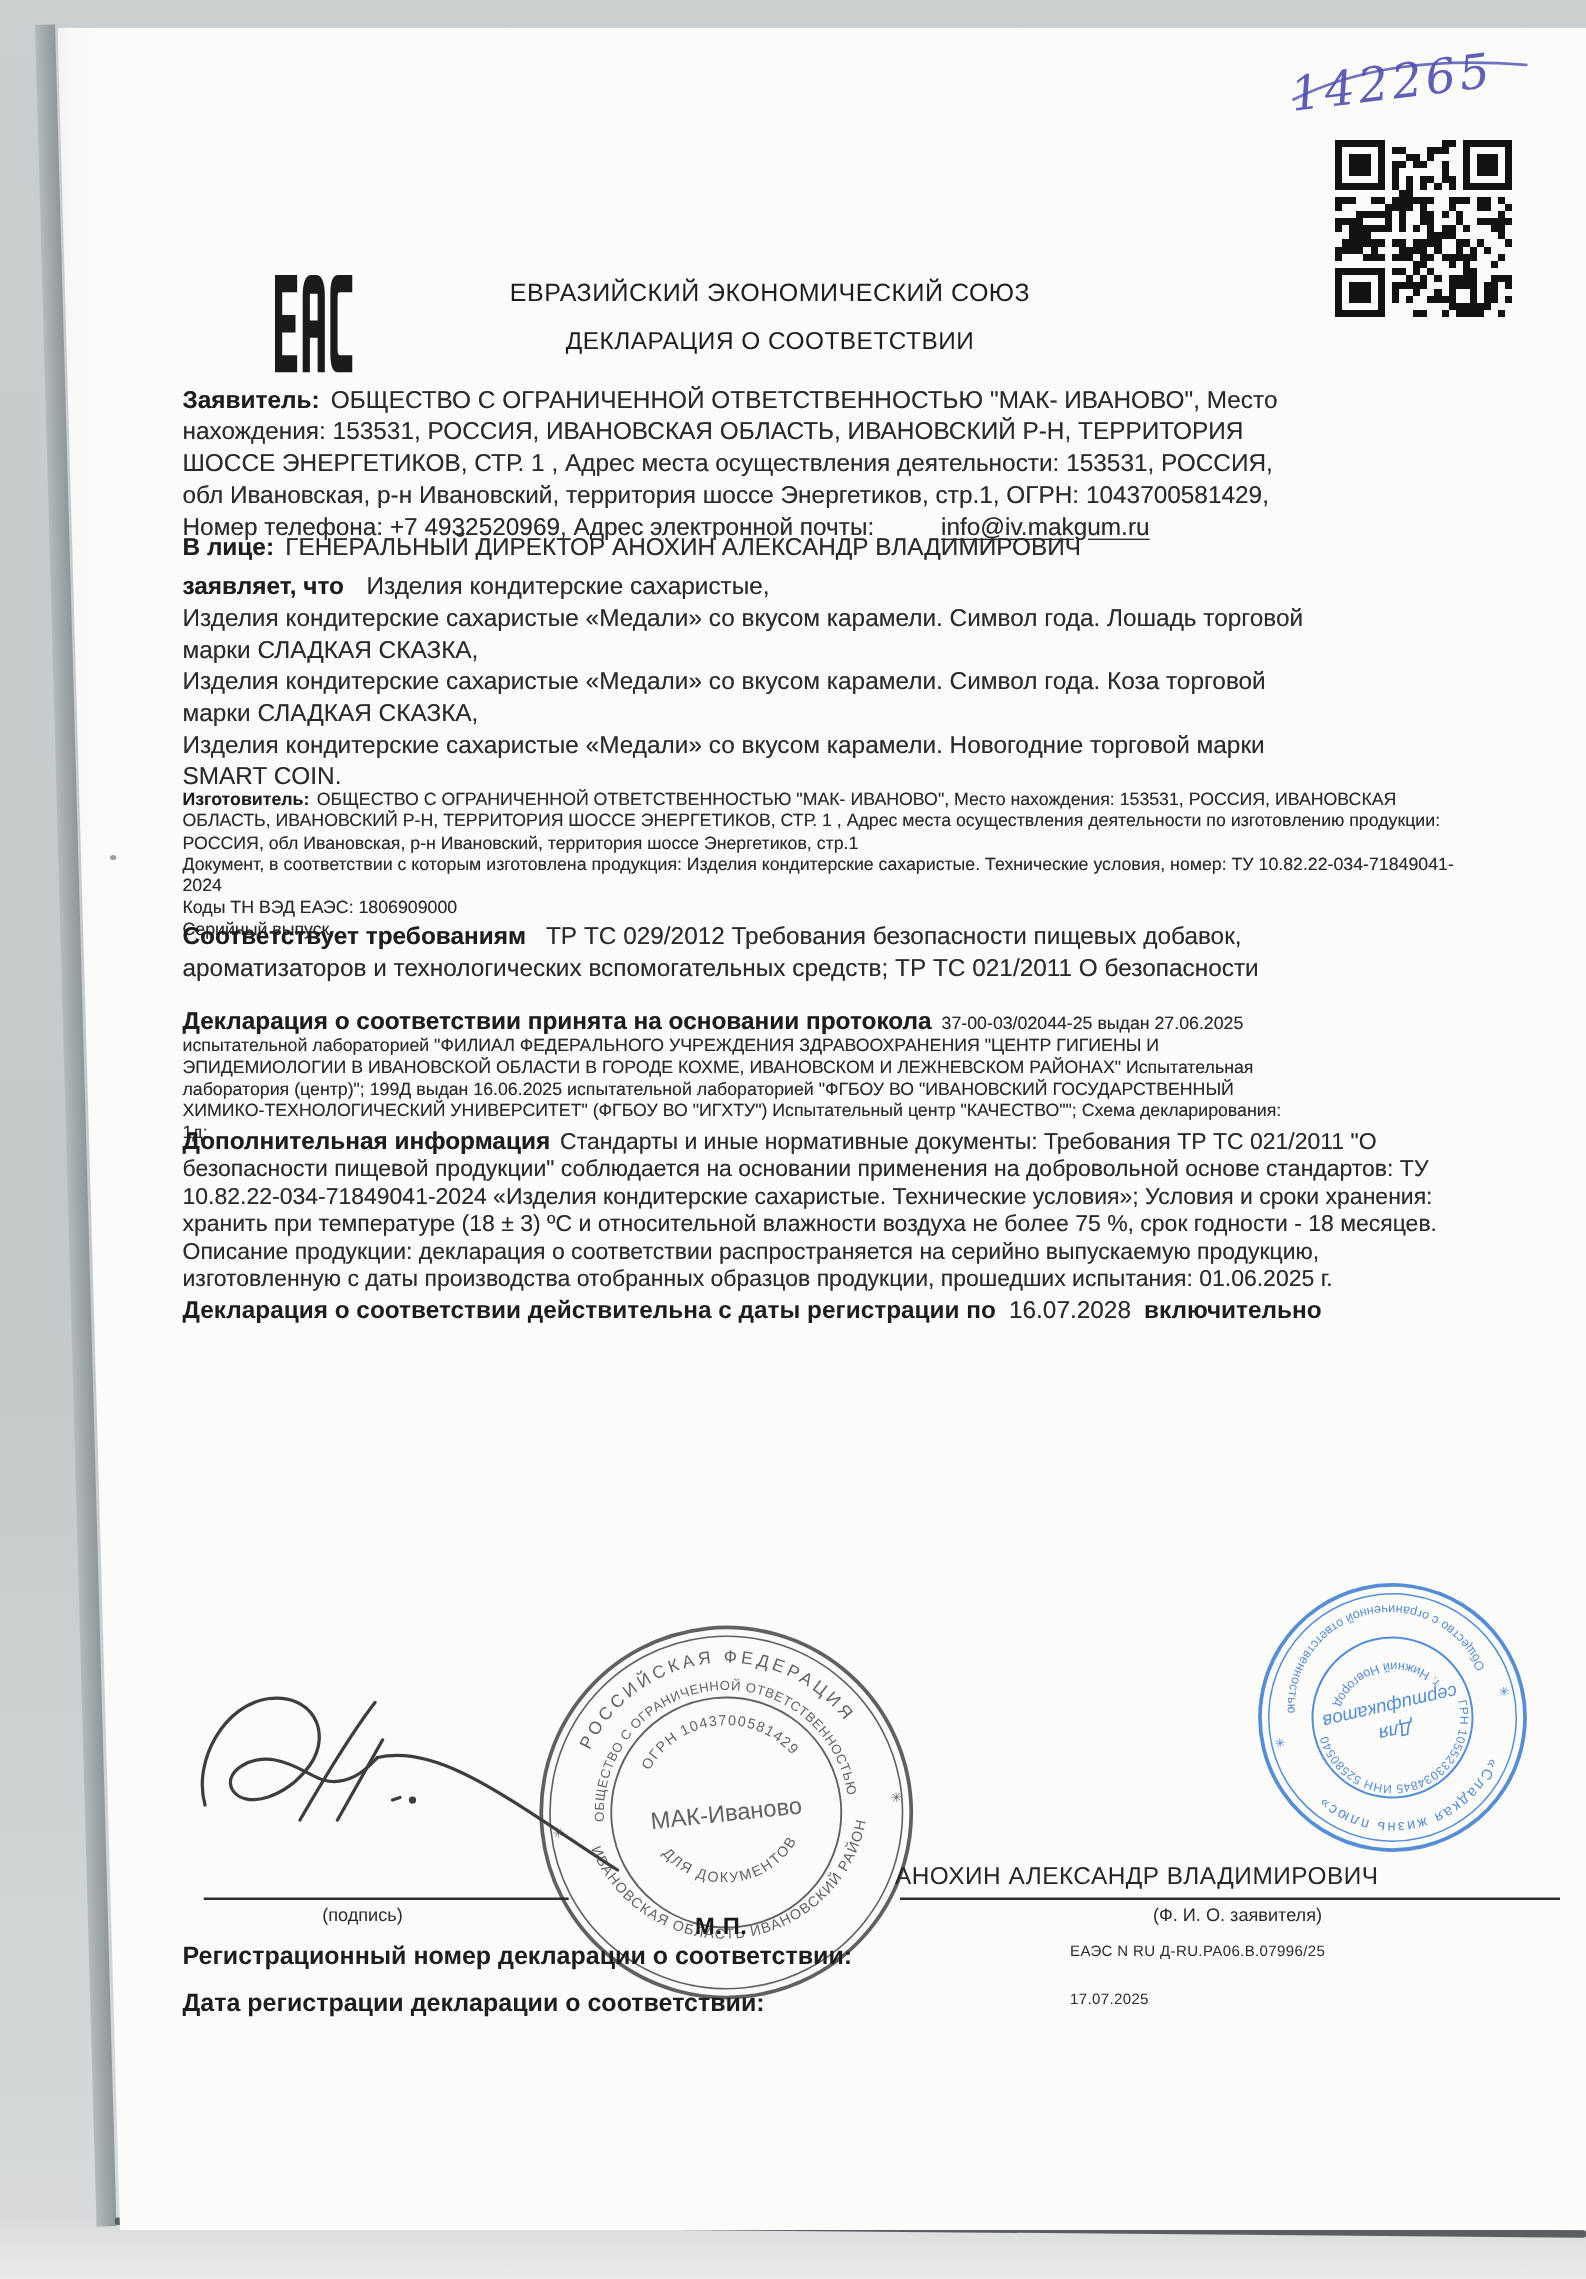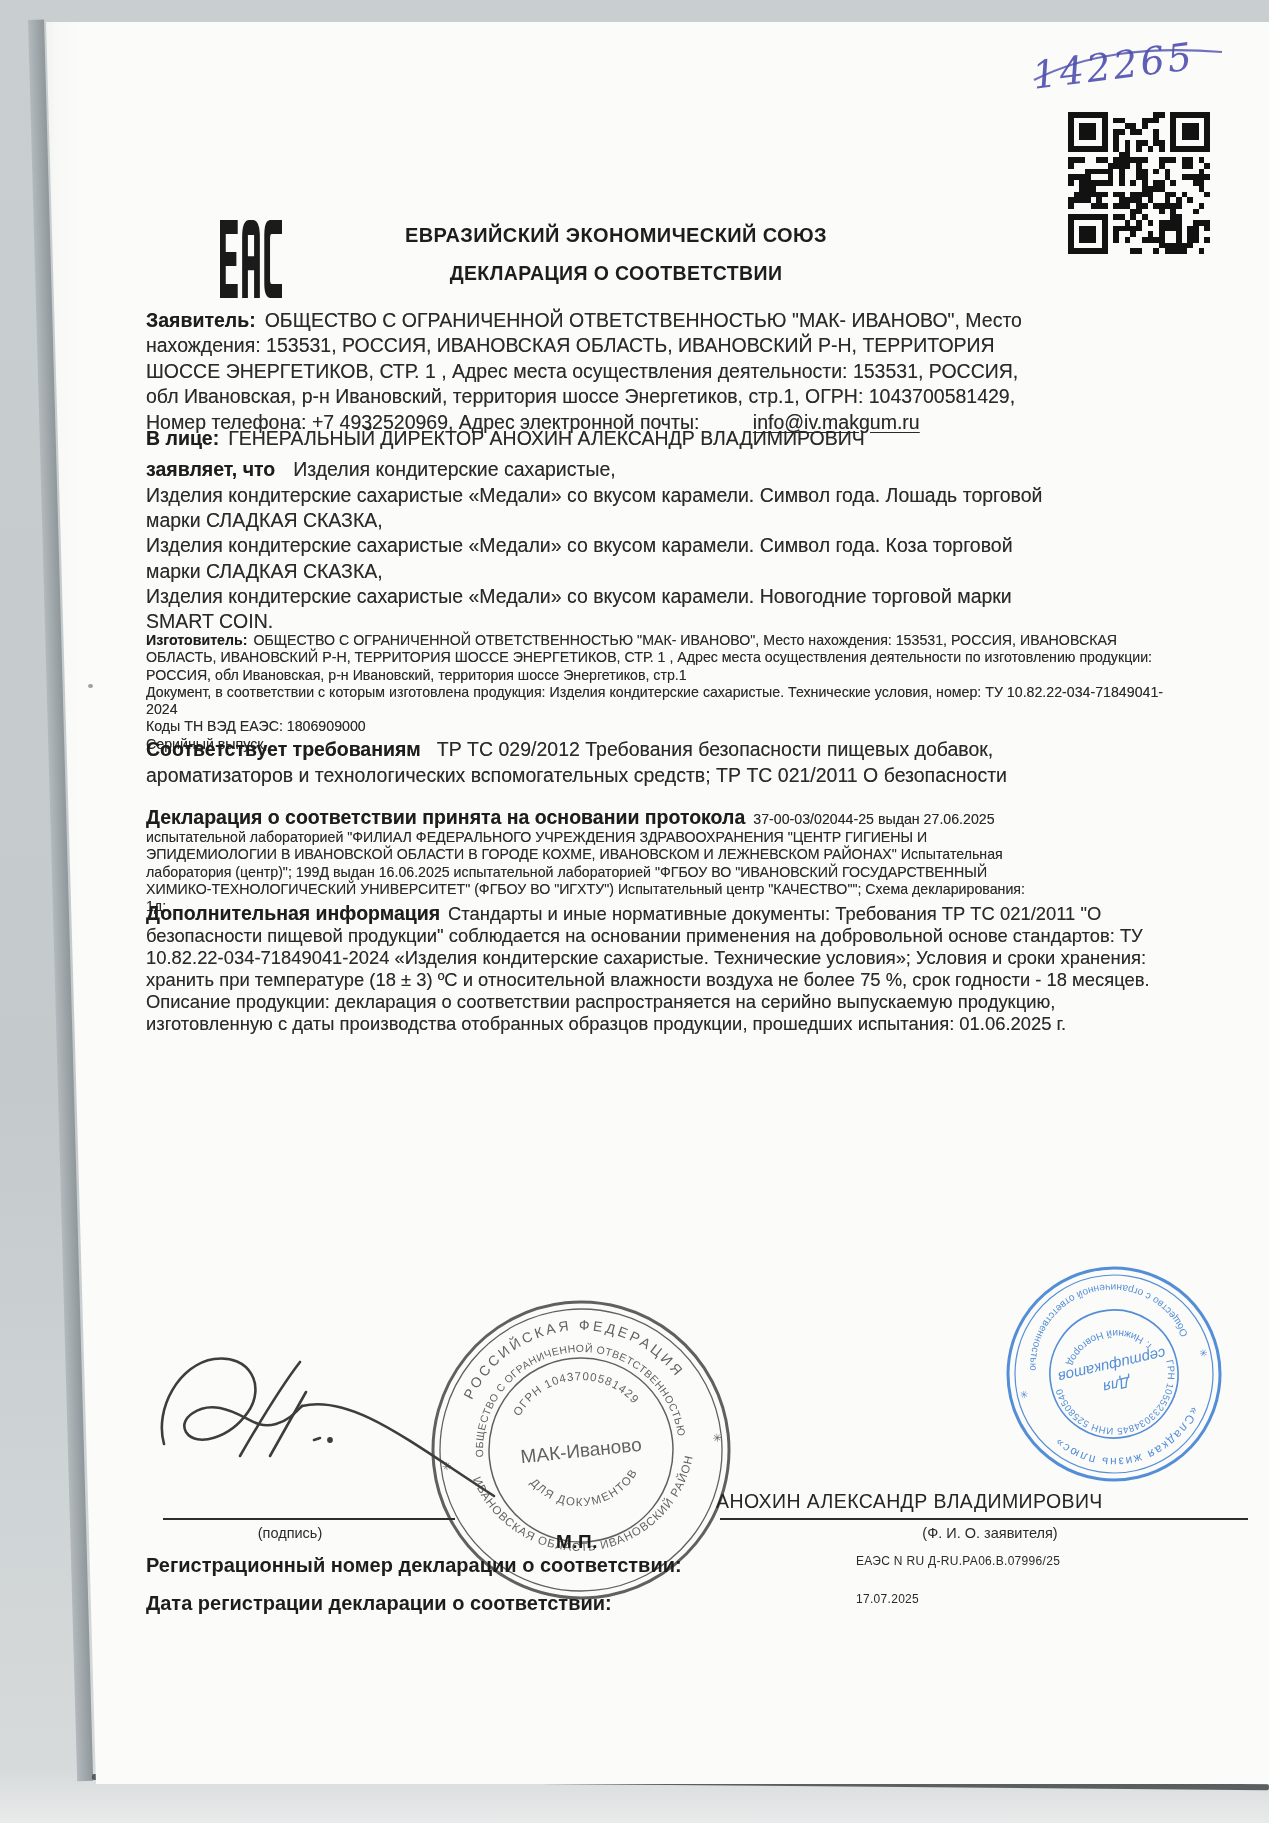--- a/index.html
+++ b/index.html
@@ -8,21 +8,21 @@
   .edge-left{position:absolute;left:28px;top:20px;width:16px;height:1762px;
     background:linear-gradient(90deg,#b3b9bc,#8f979b);transform:rotate(-1.6deg);transform-origin:top left;}
   .edge-bottom{position:absolute;left:92px;top:1774px;width:1177px;height:6px;background:#43484a;
     transform:rotate(0.5deg);transform-origin:left center;border-radius:2px;opacity:.85;}
   .page{position:absolute;left:36px;top:22px;width:1233px;height:1762px;
     background:linear-gradient(90deg,#ecedeb 0px,#f8f8f6 20px,#fbfbf9 45px);
     clip-path:polygon(10px 0%,100% 0%,100% 100%,60px 100%);}
   .abs{position:absolute;}
   .scan-ink{color:#2a2a2a;text-shadow:0 0 .5px rgba(20,20,20,.4);}
   .b{font-weight:bold;color:#1d1d1d;}
-  .title{font-size:20px;font-weight:bold;letter-spacing:.4px;text-align:center;color:#1d1d1d;}
+  .title{font-size:20px;font-weight:normal;letter-spacing:.4px;text-align:center;color:#1d1d1d;}
   .main-t{font-size:19.5px;line-height:25.4px;}
   .small-t{font-size:14.2px;line-height:17.3px;}
   .add-t{font-size:18.4px;line-height:22.1px;}
   .lbl-gap{margin-left:9px;}
   .email{text-decoration:underline;text-underline-offset:3px;margin-left:48px;}
   .hand{font-family:"DejaVu Serif",serif;font-style:italic;font-size:38px;color:#4e4fae;
     letter-spacing:3px;transform:rotate(-7deg);opacity:.9;}
   .rule{border-top:2.2px solid #2e2e2e;height:0;}
   .caption{font-size:14.5px;text-align:center;color:#2a2a2a;}
   .reg-label{font-size:20px;font-weight:bold;color:#1d1d1d;}
@@ -428,20 +428,25 @@
 
   <div class="abs add-t scan-ink" style="left:110px;top:880px;width:1120px;">
     <div><span class="b" style="font-size:19.5px;">Дополнительная информация</span><span style="margin-left:8px;">Стандарты и иные нормативные документы: Требования ТР ТС 021/2011 "О</span></div>
     <div>безопасности пищевой продукции" соблюдается на основании применения на добровольной основе стандартов: ТУ</div>
     <div>10.82.22-034-71849041-2024 «Изделия кондитерские сахаристые. Технические условия»; Условия и сроки хранения:</div>
     <div>хранить при температуре (18 ± 3) ºС и относительной влажности воздуха не более 75 %, срок годности - 18 месяцев.</div>
     <div>Описание продукции: декларация о соответствии распространяется на серийно выпускаемую продукцию,</div>
     <div>изготовленную с даты производства отобранных образцов продукции, прошедших испытания: 01.06.2025 г.</div>
   </div>
 
+  <div class="abs main-t" style="left:110px;top:1014px;width:1120px;">
+    <span class="b">Декларация о соответствии действительна с даты регистрации по</span>
+    <span class="scan-ink" style="margin-left:5px;">16.07.2028</span>
+    <span class="b" style="margin-left:5px;">включительно</span>
+  </div>
 
   <svg class="abs stamp-blue" style="left:962px;top:1236px;" width="232" height="232" viewBox="0 0 232 232">
     <defs>
       <path id="bl-ot" d="M 32,116 A 84,84 0 0 1 200,116"></path>
       <path id="bl-ob" d="M 34,124 A 82,82 0 0 0 198,124"></path>
       <path id="bl-it" d="M 62,116 A 54,54 0 0 1 170,116"></path>
       <path id="bl-ib" d="M 66,122 A 52,52 0 0 0 166,122"></path>
     </defs>
     <g transform="rotate(167 116 116)" fill="#3d7fd2" stroke="#3d7fd2">
       <circle cx="116" cy="116" r="106" fill="none" stroke-width="3"></circle>

